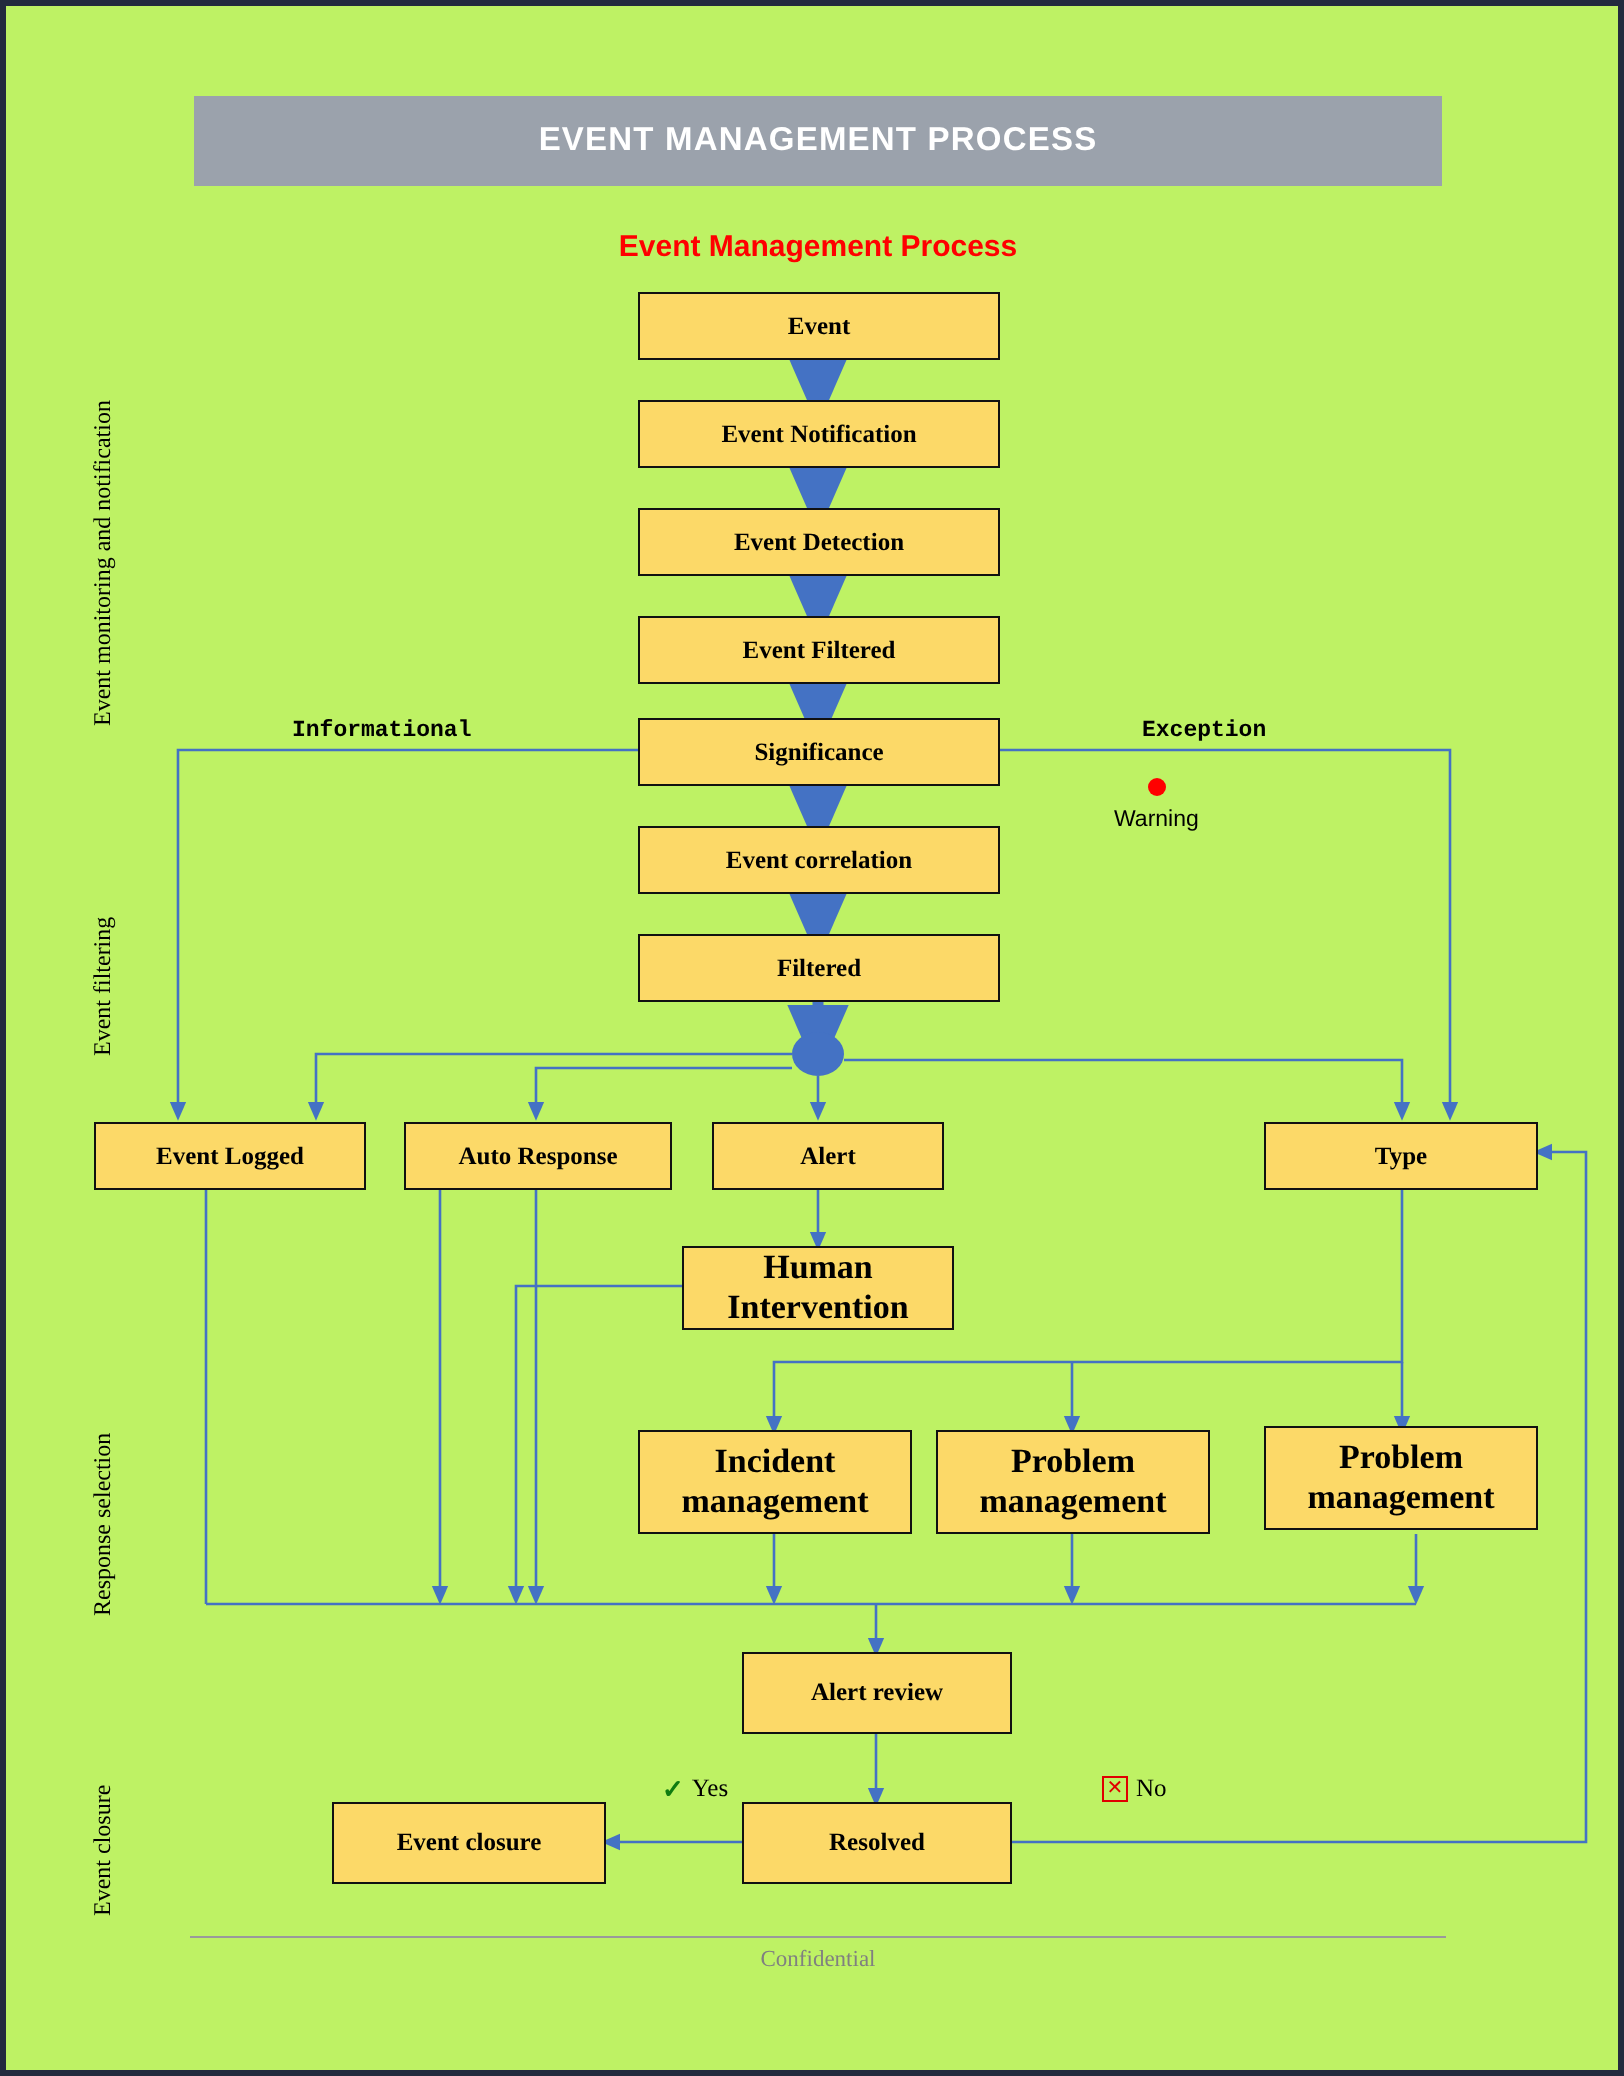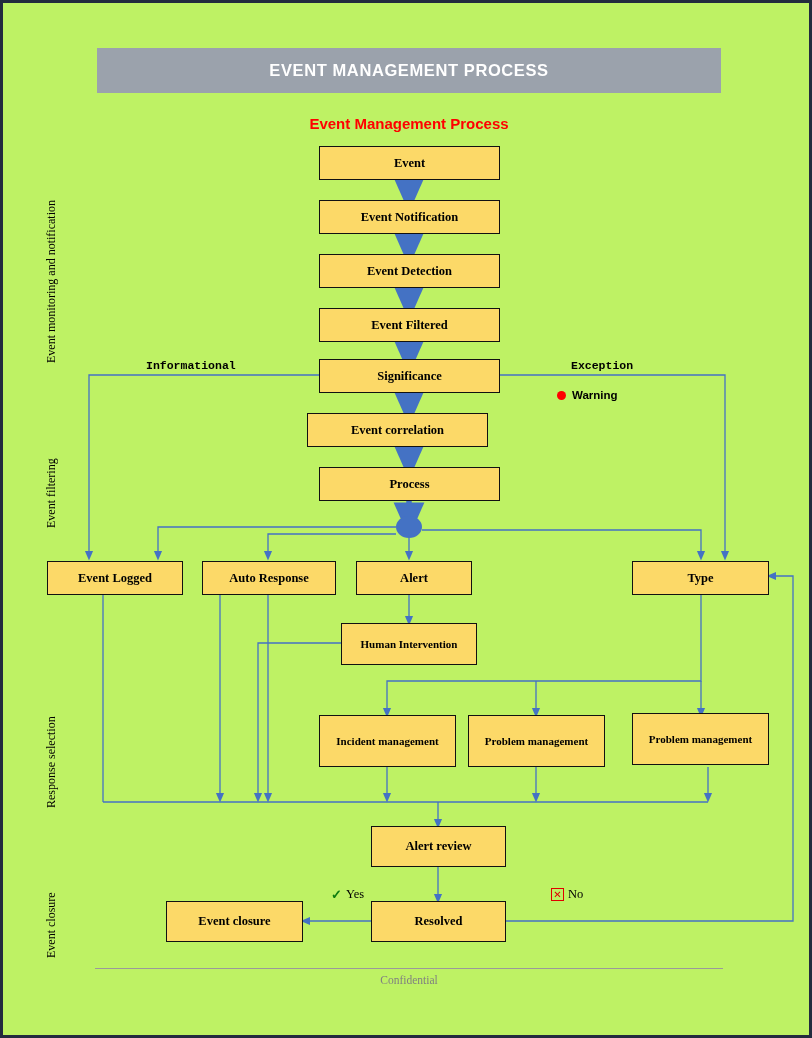--- a/index.html
+++ b/index.html
@@ -37,21 +37,21 @@
     position:absolute;
     background:#fcd968;
     border:1.6px solid #111111;
     box-sizing:border-box;
     display:flex;align-items:center;justify-content:center;
     text-align:center;
     font-family:"Liberation Serif",serif;
     font-weight:bold;font-size:12.5px;color:#000000;
     line-height:1.18;
   }
-  .node.two-line{font-size:11px;}
+  .node.two-line{font-size:17px;}
 
   
   .band{
     position:absolute;
     font-family:"Liberation Serif",serif;
     font-size:12px;color:#000000;
     transform-origin:left bottom;
     transform:rotate(-90deg);
     white-space:nowrap;
   }
@@ -60,22 +60,23 @@
   .edge-label{
     position:absolute;
     font-family:Liberation Mono, monospace;
     font-weight:bold;font-size:11.5px;color:#000000;
     white-space:nowrap;
   }
   .legend{
     position:absolute;
     display:flex;align-items:center;gap:6px;
     font-family:"Liberation Sans",sans-serif;
-    font-weight:bold;font-size:11.5px;color:#000000;
-    white-space:nowrap;
+    font-weight:normal;font-size:11.5px;color:#000000;
+    white-space:nowrap;
+    flex-direction:column;
   }
   .legend .dot{
     width:9px;height:9px;border-radius:50%;background:#ff0000;display:inline-block;
   }
   .yesno{
     position:absolute;display:flex;align-items:center;gap:4px;
     font-family:"Liberation Serif",serif;font-size:12.5px;color:#000000;
     white-space:nowrap;
   }
   .yesno .check{color:#107c10;font-size:13px;font-weight:bold;line-height:1;}
@@ -198,23 +199,23 @@
   <div class="node" style="left:316px;top:143px;width:181px;height:34px;text-align:right;">Event</div>
 
   <div class="node" style="left:316px;top:197px;width:181px;height:34px;">Event Notification</div>
 
   <div class="node" style="left:316px;top:251px;width:181px;height:34px;">Event Detection</div>
 
   <div class="node" style="left:316px;top:305px;width:181px;height:34px;">Event Filtered</div>
 
   <div class="node" style="left:316px;top:356px;width:181px;height:34px;">Significance</div>
 
-  <div class="node" style="left:304px;top:410px;width:181px;height:34px;text-align:center;">Event correlation</div>
-
-  <div class="node" style="left:316px;top:464px;width:181px;height:34px;">Process</div>
+  <div class="node" style="left:316px;top:410px;width:181px;height:34px;text-align:center;">Event correlation</div>
+
+  <div class="node" style="left:316px;top:464px;width:181px;height:34px;">Filtered</div>
 
   <div class="node" style="left:44px;top:558px;width:136px;height:34px;">Event Logged</div>
 
   <div class="node" style="left:199px;top:558px;width:134px;height:34px;">Auto Response</div>
 
   <div class="node" style="left:353px;top:558px;width:116px;height:34px;">Alert</div>
 
   <div class="node" style="left:629px;top:558px;width:137px;height:34px;">Type</div>
 
   <div class="node two-line" style="left:338px;top:620px;width:136px;height:42px;padding:0 6px;">Human Intervention</div>

